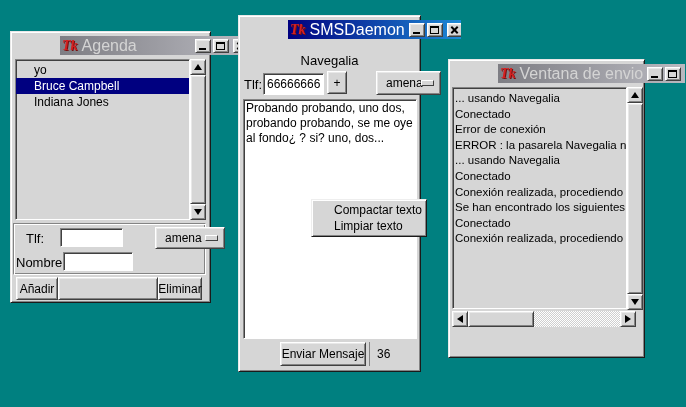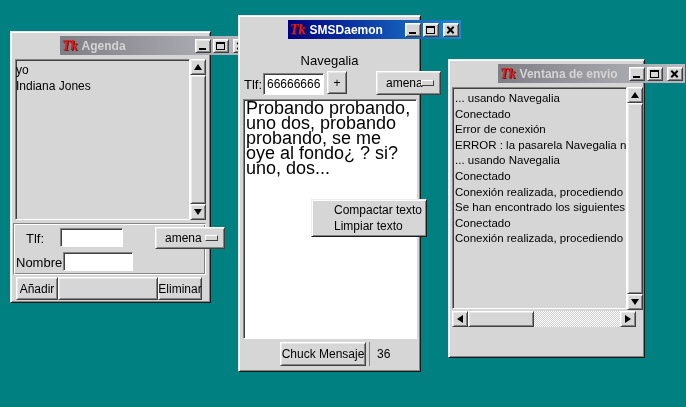--- a/index.html
+++ b/index.html
@@ -6,21 +6,21 @@
   html,body { width:686px; height:407px; }
   body { background:#008080; position:relative; overflow:hidden;
          font-family:"Liberation Sans", sans-serif; font-size:12px; color:#000; }
 
   .window { position:absolute; background:#d6d6d6; border:1px solid;
             border-color:#e8e8e8 #1a1a1a #1a1a1a #e8e8e8;
             box-shadow: inset 1px 1px 0 #ffffff, inset -1px -1px 0 #848484; }
 
   .titlebar { position:absolute; left:4px; top:4px; height:19px; display:flex;
               align-items:center; padding:0 2px; gap:4px; overflow:hidden;margin-left:45px; }
-  .titlebar .title { font-weight:bold; font-size:12px; white-space:nowrap; }
+  .titlebar .title { font-weight:normal; font-size:16px; white-space:nowrap; }
   .tb-active   { background:linear-gradient(90deg,#00007f,#1e8ad6); color:#ffffff; }
   .tb-inactive { background:linear-gradient(90deg,#7e7e84,#b9b9c0); color:#d4d4d4; }
   .tk-logo { font-family:"Liberation Serif", serif; font-style:italic; font-weight:bold;
              color:#d42020; font-size:14px; line-height:1; text-shadow:1px 1px 0 #7a1010; }
   .controls { margin-left:auto; display:flex; gap:2px; align-items:center; }
   .tbtn { width:16px; height:14px; position:relative; background:#d6d6d6; border:1px solid;
           border-color:#ffffff #404040 #404040 #ffffff;
           box-shadow: inset 1px 1px 0 #e8e8e8, inset -1px -1px 0 #848484; }
   .tbtn.close { margin-left:2px; }
   .g-min { position:absolute; left:3px; bottom:2px; width:7px; height:2px; background:#000; }
@@ -48,34 +48,34 @@
 
   .groove { position:absolute; border:1px solid; border-color:#848484 #ffffff #ffffff #848484;
             box-shadow: inset 1px 1px 0 #ffffff, inset -1px -1px 0 #848484; }
 
   .optionmenu { position:absolute; display:flex; align-items:center; padding-left:9px; font-size:12px;margin-left:24px; }
   .om-ind { position:absolute; right:6px; top:50%; margin-top:-3px; width:13px; height:6px;
             background:#d6d6d6; border:1px solid; border-color:#ffffff #404040 #404040 #ffffff; }
 
   .label { position:absolute; font-size:13px; white-space:nowrap; }
 
-  .lb-item { height:16px; line-height:16px; padding-left:0; white-space:nowrap; }
+  .lb-item { height:16px; line-height:16px; padding-left:18px; white-space:nowrap; }
   .lb-item.selected { background:#000080; color:#ffffff; }
   .log-item { height:15.6px; line-height:15.6px; padding-left:2px; white-space:nowrap; font-size:11.5px; }
 
   .scroll-track { position:absolute; background:repeating-conic-gradient(#ffffff 0% 25%, #cfcfcf 0% 50%);
                   background-size:2px 2px; }
   .sb-btn { position:absolute; width:16px; height:16px; display:flex; align-items:center; justify-content:center; }
   .sb-thumb { position:absolute; }
   .arr-up   { width:0; height:0; border-left:4px solid transparent; border-right:4px solid transparent; border-bottom:6px solid #000; }
   .arr-down { width:0; height:0; border-left:4px solid transparent; border-right:4px solid transparent; border-top:6px solid #000; }
   .arr-left { width:0; height:0; border-top:4px solid transparent; border-bottom:4px solid transparent; border-right:6px solid #000; }
   .arr-right{ width:0; height:0; border-top:4px solid transparent; border-bottom:4px solid transparent; border-left:6px solid #000; }
 
-  .message-text { padding:1px 2px; line-height:15px; font-size:18px; word-wrap:break-word; }
+  .message-text { padding:1px 2px; line-height:15px; font-size:12px; word-wrap:break-word; }
 
   #context-menu { position:absolute; left:311px; top:199px; width:116px; z-index:50;
                   background:#d6d6d6; border:1px solid; border-color:#eeeeee #1a1a1a #1a1a1a #eeeeee;
                   box-shadow: inset 1px 1px 0 #ffffff, inset -1px -1px 0 #848484; padding:2px 0; }
   .menu-item { height:16px; line-height:16px; padding-left:22px; font-size:12px; white-space:nowrap; }
 
   .count-label { position:absolute; border-left:1px solid #848484; display:flex; align-items:center; padding-left:7px; }
 </style>
 </head>
 <body>
@@ -94,20 +94,21 @@
       <span class="tbtn close">
           <span class="g-x1"></span>
           <span class="g-x2"></span>
         </span>
     </span>
   </div>
 
   <div class="sunken-gray" style="left:4px; top:27px; width:175px; height:161px; padding-top:2px;">
 
   <div class="lb-item">yo</div>
+      <div class="lb-item selected">Bruce Campbell</div>
       <div class="lb-item">Indiana Jones</div>
     </div>
 
   <div class="scroll-track" style="left:179px; top:27px; width:16px; height:161px;">
     <span class="sb-btn" style="left:0; top:0;">
         <span class="arr-up"></span>
       </span>
     <span class="sb-thumb" style="left:0; top:16px; width:16px; height:129px;"></span>
     <span class="sb-btn" style="left:0; top:145px;">
         <span class="arr-down"></span>
@@ -155,21 +156,21 @@
   <button class="btn" style="left:88px; top:55px; width:20px; height:23px;">+</button>
   <div class="optionmenu" style="left:113px; top:55px; width:65px; height:24px;">
     <span>amena</span>
     <span class="om-ind"></span>
   </div>
 
   <div class="sunken-white" style="left:4px; top:83px; width:174px; height:240px;">
     <div class="message-text">Probando probando, uno dos, probando probando, se me oye al fondo¿ ? si? uno, dos...</div>
   </div>
 
-  <button class="btn" style="left:41px; top:326px; width:86px; height:24px;">Chuck Mensaje</button>
+  <button class="btn" style="left:41px; top:326px; width:86px; height:24px;">Enviar Mensaje</button>
   <div class="count-label" style="left:130px; top:326px; height:24px;">36</div>
 </div>
 
 <div class="window" style="left:448px; top:59px; width:197px; height:299px;">
   <div class="titlebar tb-inactive" style="width:187px;">
     <span class="tk-logo">Tk</span>
     <span class="title">Ventana de envio</span>
     <span class="controls">
       <span class="tbtn">
           <span class="g-min"></span>

